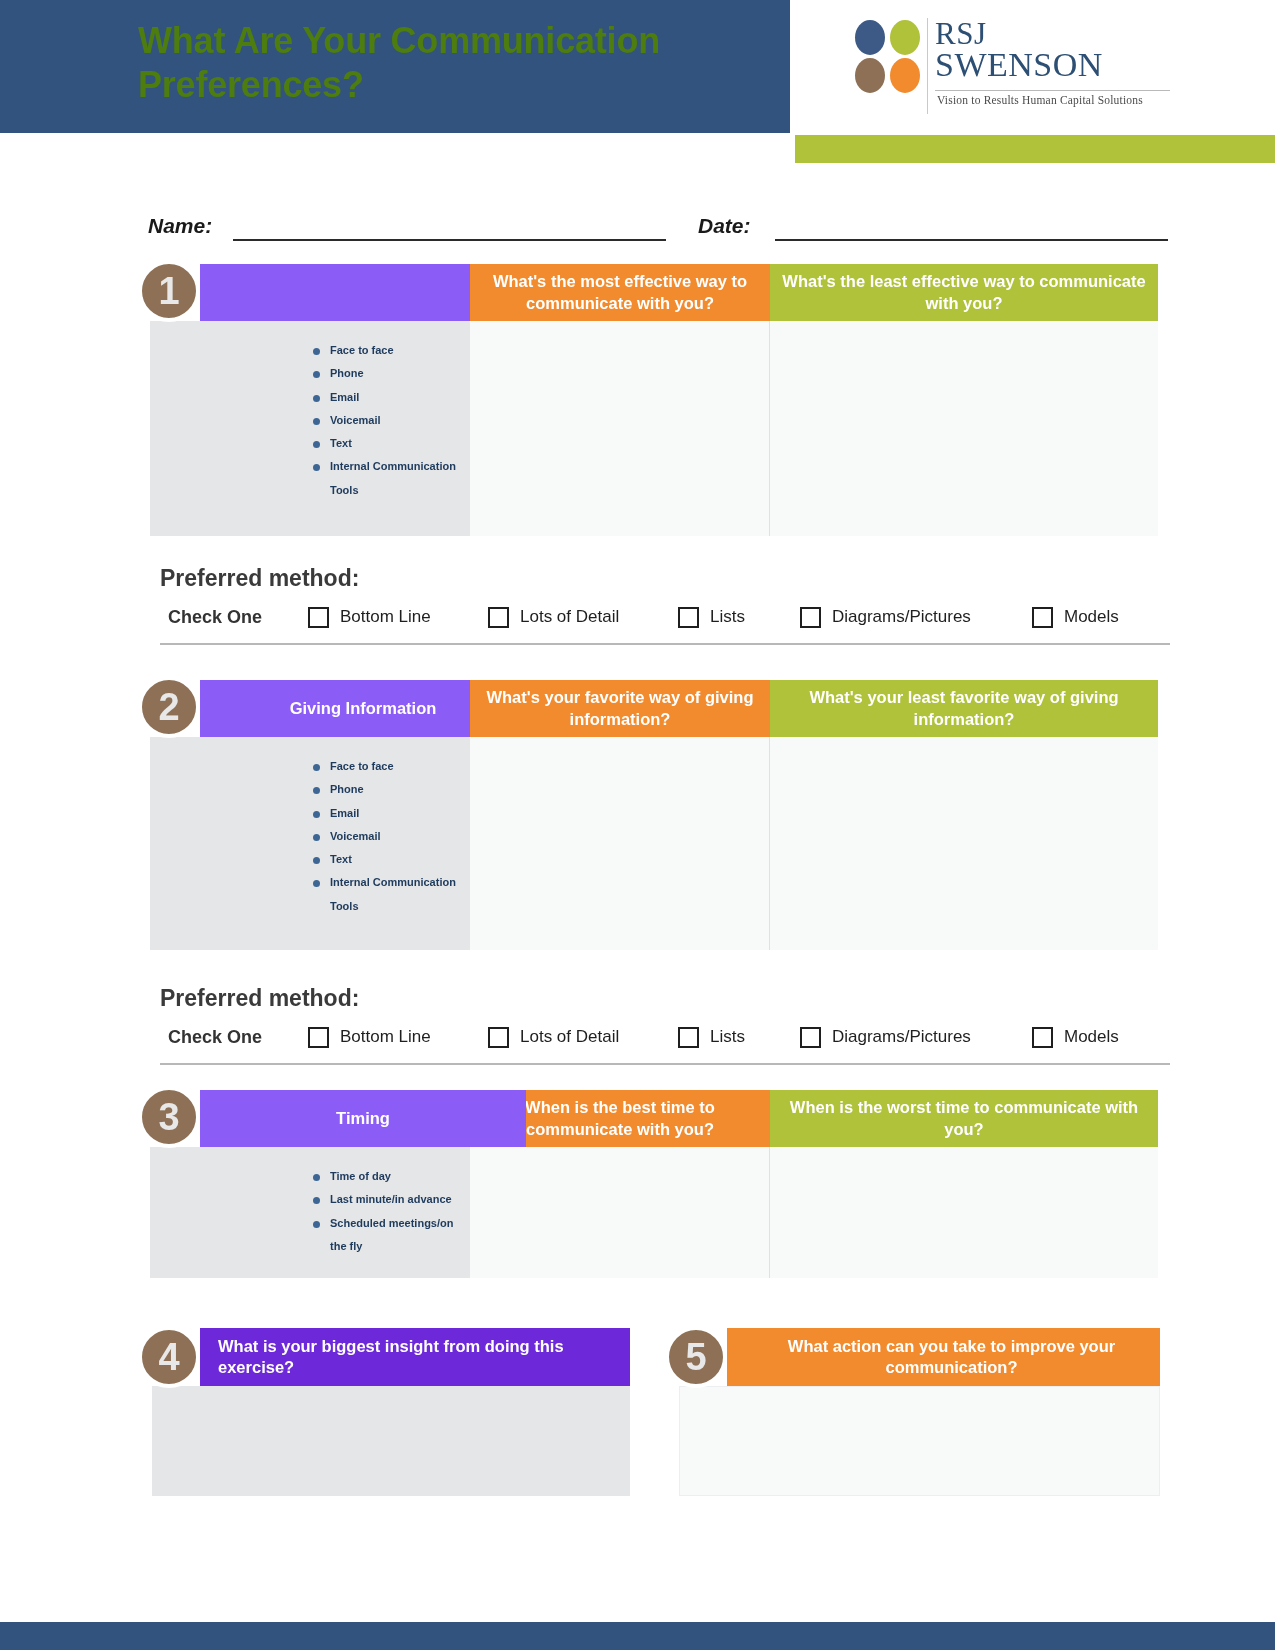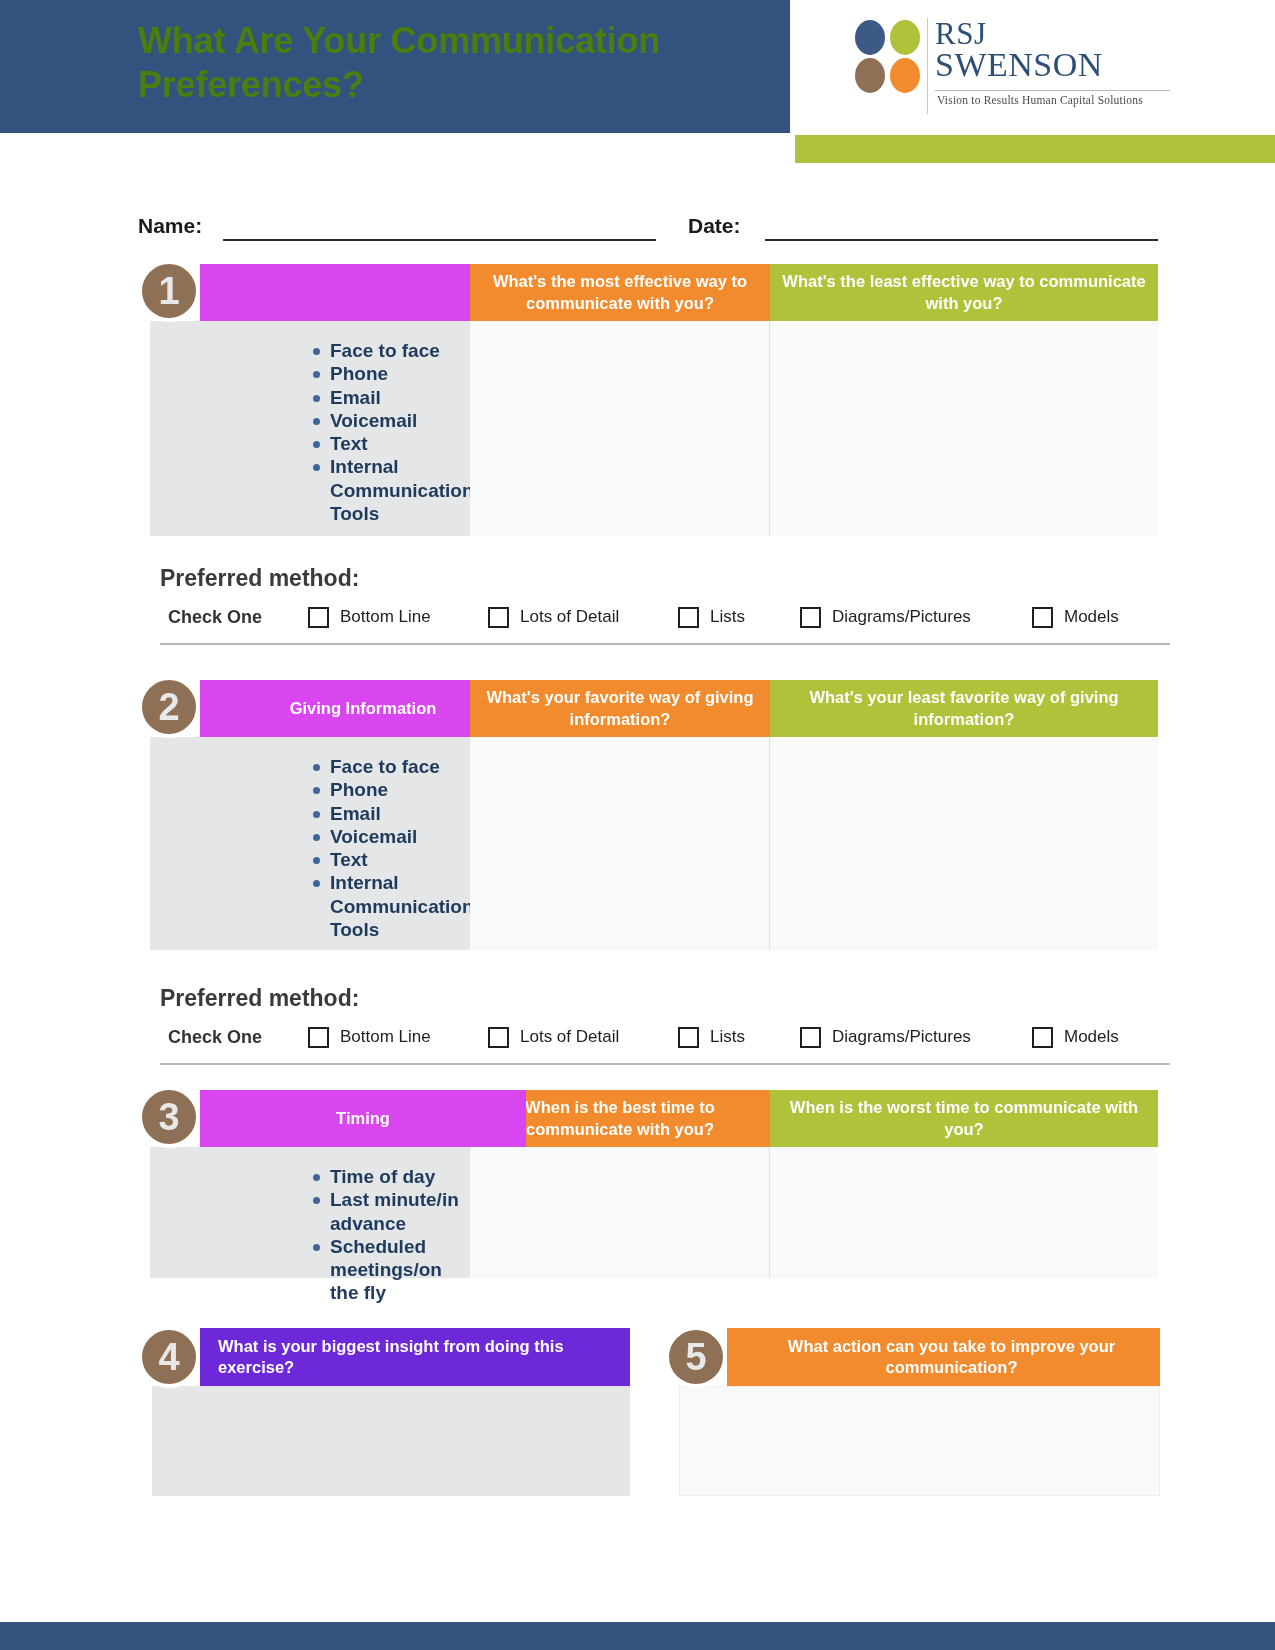--- a/index.html
+++ b/index.html
@@ -102,22 +102,22 @@
   .header-green-bar {
     position: absolute;
     left: 795px; top: 135px;
     width: 480px; height: 28px;
     background: #b0c13a;
   }
 
   
   .namedate {
     position: absolute;
-    left: 138px; top: 212px;
-    width: 1020px; height: 34px;
+    left: 148px; top: 212px;
+    width: 1020px; height: 34px; font-style: italic;
   }
   .nd-label {
     position: absolute;
     font-size: 21px;
     font-weight: bold;
     color: #1a1a1a;
   }
   .nd-line {
     position: absolute;
     height: 1.5px;
@@ -138,39 +138,39 @@
     display: flex;
     align-items: center;
     justify-content: center;
     text-align: center;
     color: #ffffff;
     font-size: 16.5px;
     font-weight: bold;
     line-height: 1.28;
     padding: 0 8px;
   }
-  .ch-blue   { left: 62px;  width: 326px; background: #d946ef; }
+  .ch-blue   { left: 62px;  width: 326px; background: #8b5cf6; }
   .ch-orange { left: 332px; width: 300px; background: #f18b2d; }
   .ch-green  { left: 632px; width: 388px; background: #b0c13a; }
 
   .row-body { position: absolute; left: 0; }
   .cell-body { position: absolute; top: 0; }
   .cb-gray   { left: 12px;  background: #e4e6e8; }
   .cb-light1 { left: 332px; width: 300px; background: #f8f9f9; border-right: 1px solid #dfe1e3; }
   .cb-light2 { left: 632px; width: 388px; background: #f8f9f9; }
 
   .bullets {
     position: absolute;
     left: 175px;
     top: 18px;
     list-style: none;
   }
   .bullets li {
     position: relative;
-    font-size: 19px;
+    font-size: 11px;
     font-weight: bold;
     color: #1e3a5c;
     line-height: 23.3px;
     padding-left: 17px;
   }
   .bullets li::before {
     content: "";
     position: absolute;
     left: 0; top: 9px;
     width: 7px; height: 7px;

